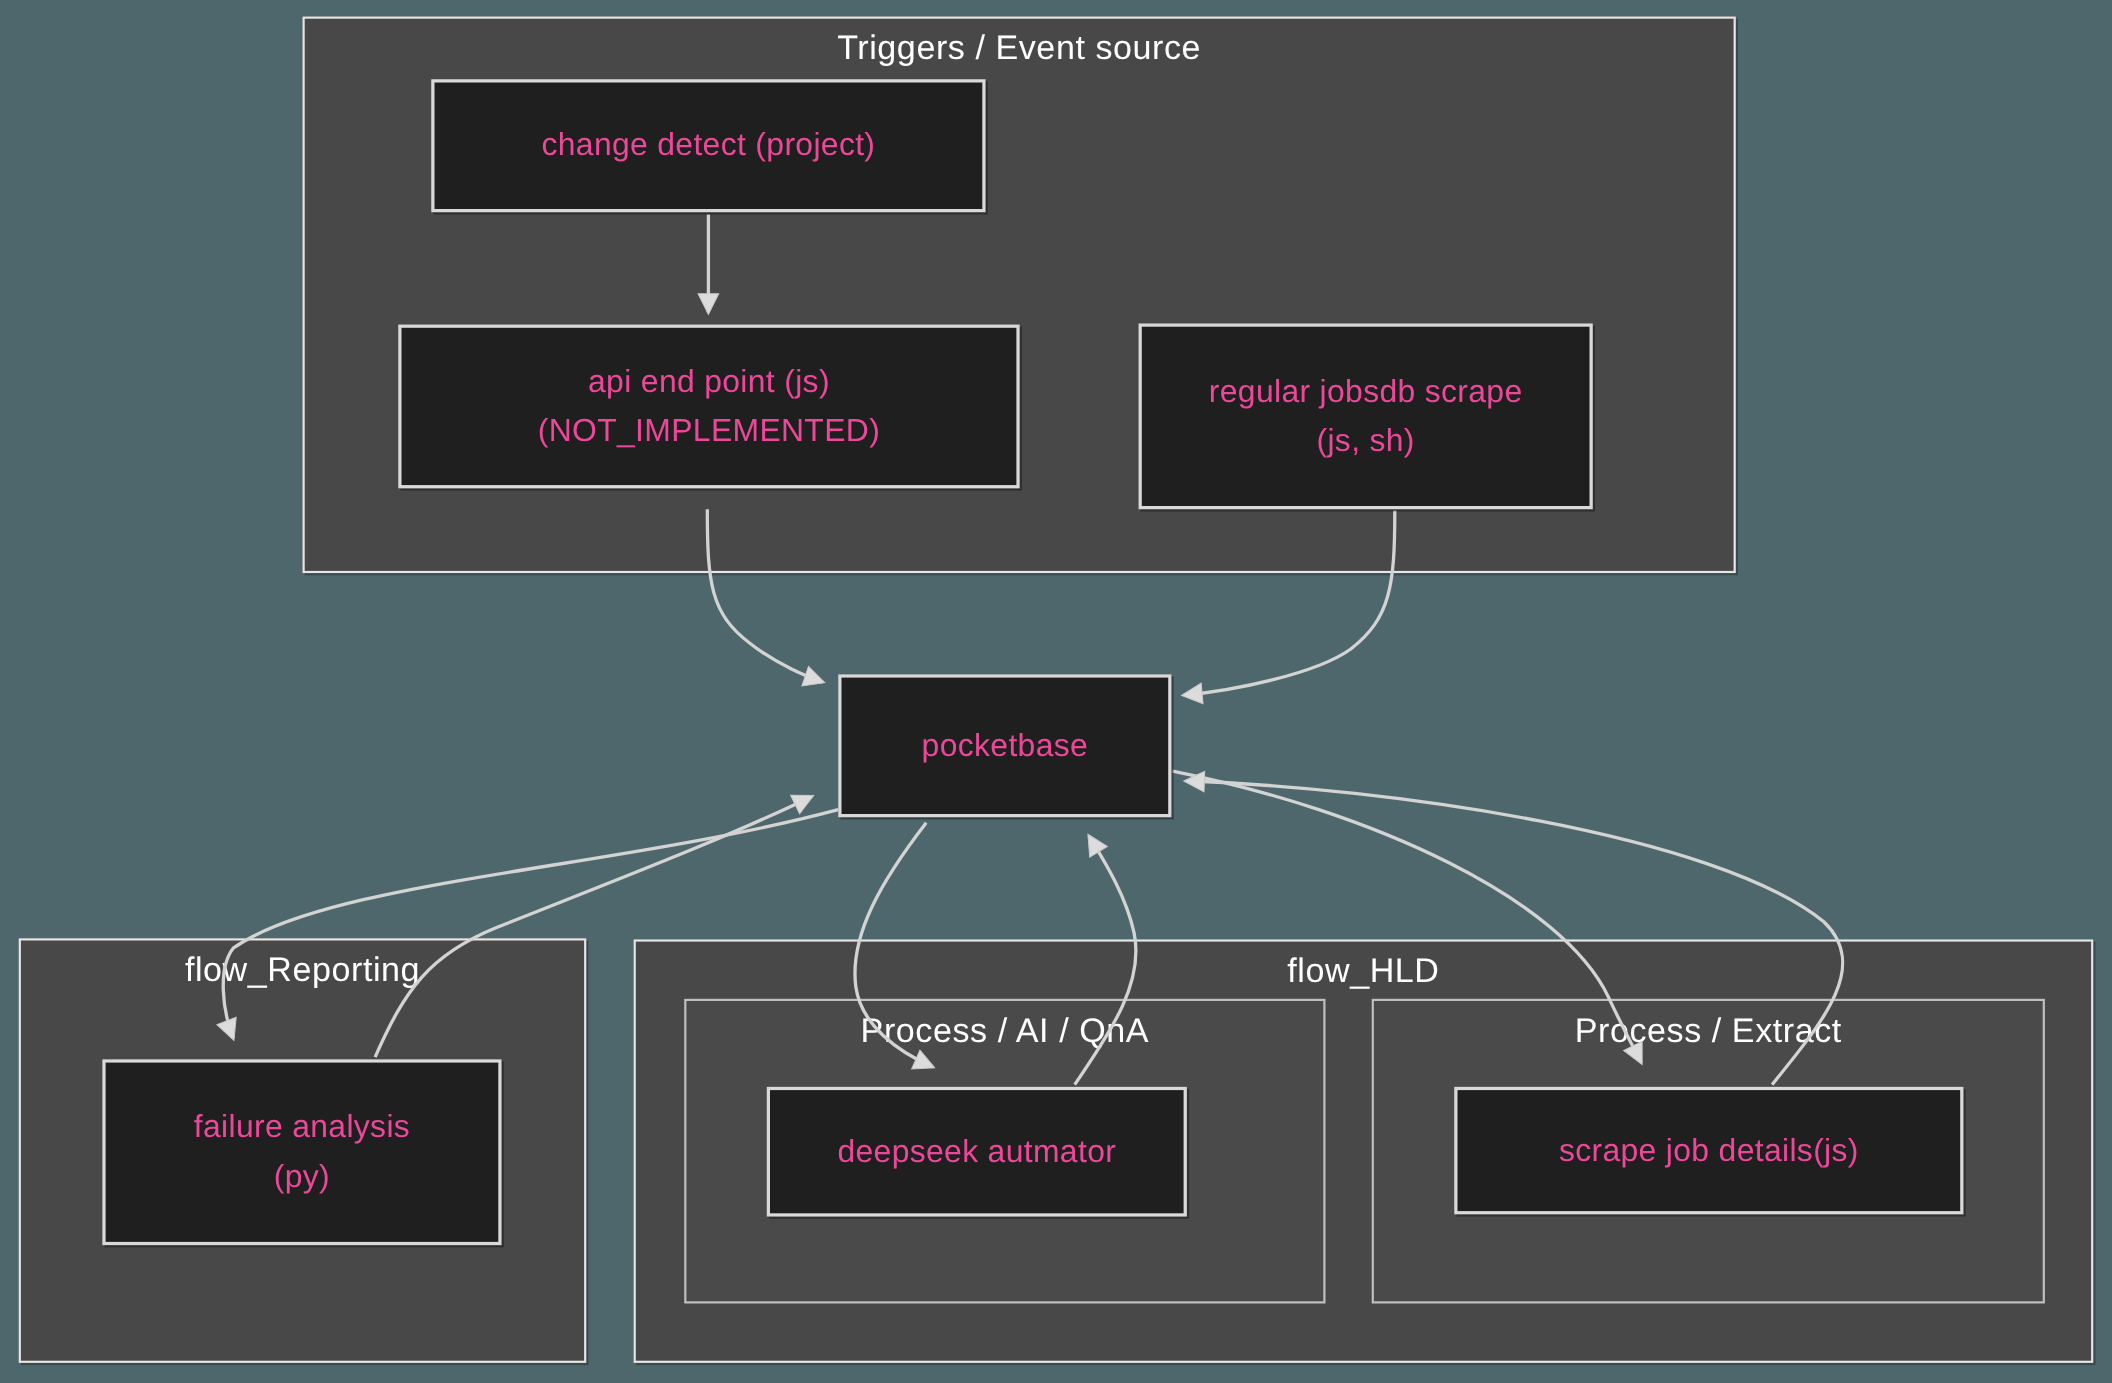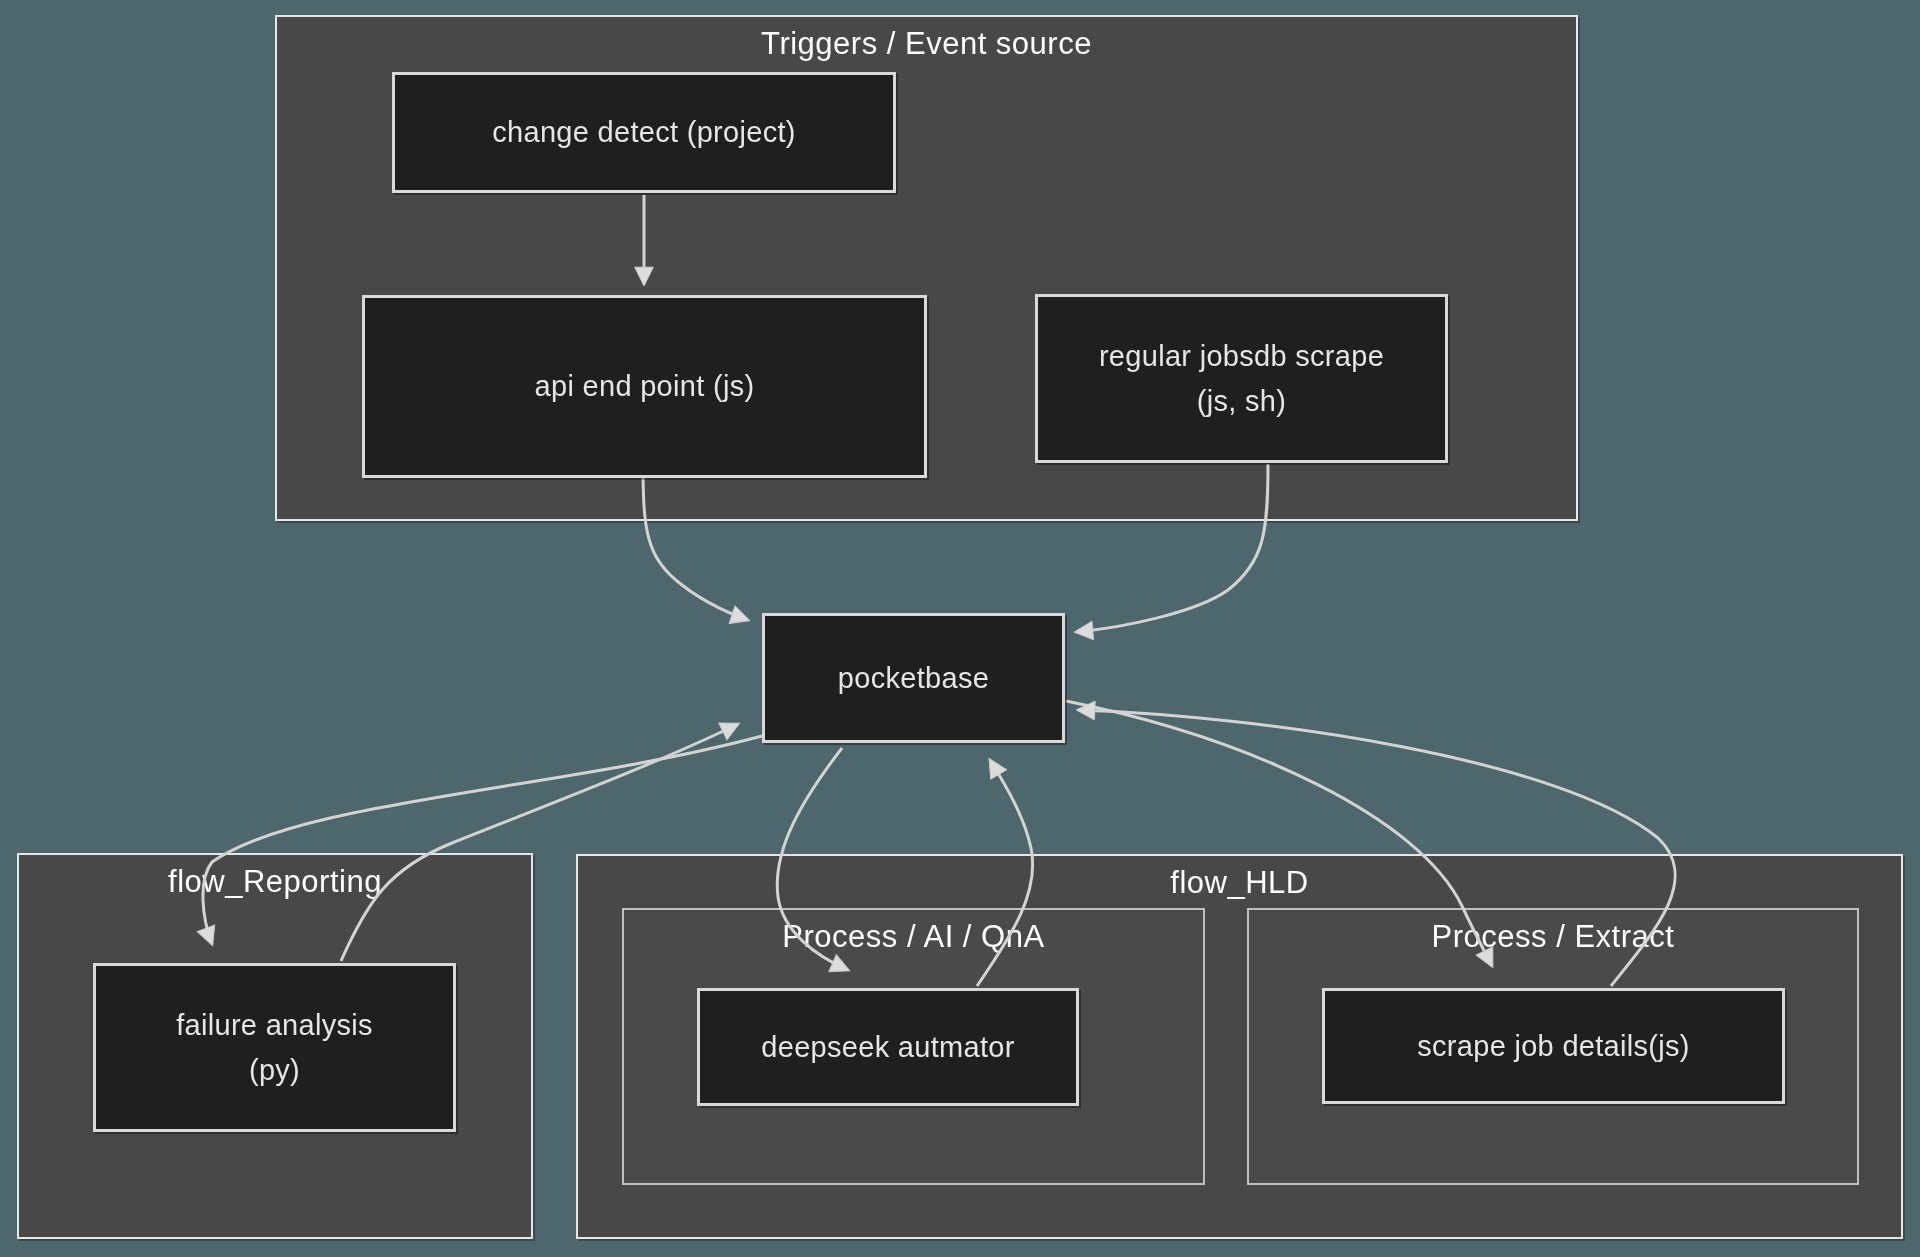--- a/index.html
+++ b/index.html
@@ -23,34 +23,34 @@
   .ctitle{
     position:absolute;top:8px;left:0;width:100%;
     text-align:center;color:#ffffff;font-size:31px;line-height:38px;
     letter-spacing:.5px;
   }
   .edges{position:absolute;left:0;top:0;z-index:3;}
   .node{
     position:absolute;background:#1f1f1f;
     border:3px solid #d9d9d9;
     box-shadow:2px 2px 0 rgba(0,0,0,.35);
-    color:#e5e5e5;font-size:29px;line-height:45px;
+    color:#ec4899;font-size:29px;line-height:45px;
     display:flex;flex-direction:column;align-items:center;justify-content:center;
     text-align:center;z-index:4;box-sizing:border-box;
     letter-spacing:.3px;
   }
   
   .c-triggers{left:275px;top:15px;width:1303px;height:506px;}
   .c-reporting{left:17px;top:853px;width:516px;height:386px;}
   .c-hld{left:576px;top:854px;width:1327px;height:385px;}
   .c-ai{left:622px;top:908px;width:583px;height:277px;}
   .c-extract{left:1247px;top:908px;width:612px;height:277px;}
   
   .n-change{left:392px;top:72px;width:504px;height:121px;}
-  .n-api{left:362px;top:295px;width:565px;height:183px;}
+  .n-api{left:362px;top:295px;width:565px;height:149px;}
   .n-regular{left:1035px;top:294px;width:413px;height:169px;}
   .n-pocketbase{left:762px;top:613px;width:303px;height:130px;}
   .n-failure{left:93px;top:963px;width:363px;height:169px;}
   .n-deepseek{left:697px;top:988px;width:382px;height:118px;}
   .n-scrape{left:1322px;top:988px;width:463px;height:116px;}
 </style>
 </head>
 <body>
 
 <div class="root">
@@ -93,20 +93,21 @@
       <path d="M 1611,986 C 1658,928 1700,878 1658,838 C 1560,758 1260,716 1078,710" marker-end="url(#ah)"></path>
     </g>
   </svg>
 
   <div class="node n-change">
     <div>change detect (project)</div>
   </div>
 
   <div class="node n-api">
     <div>api end point (js)</div>
+    <div>(NOT_IMPLEMENTED)</div>
   </div>
 
   <div class="node n-regular">
     <div>regular jobsdb scrape</div>
     <div>(js, sh)</div>
   </div>
 
   <div class="node n-pocketbase">
     <div>pocketbase</div>
   </div>

